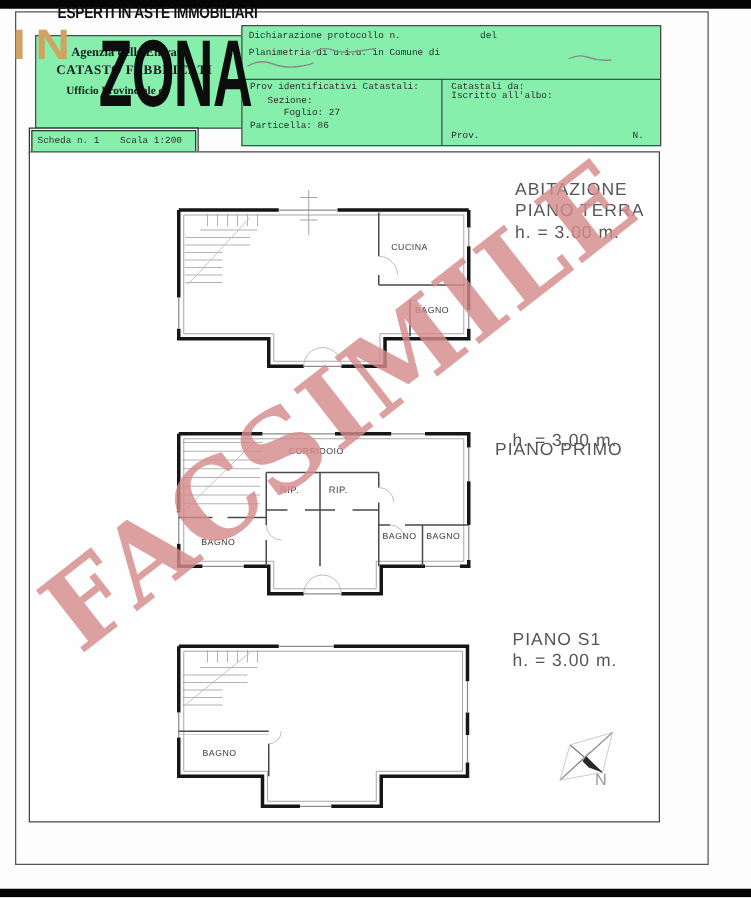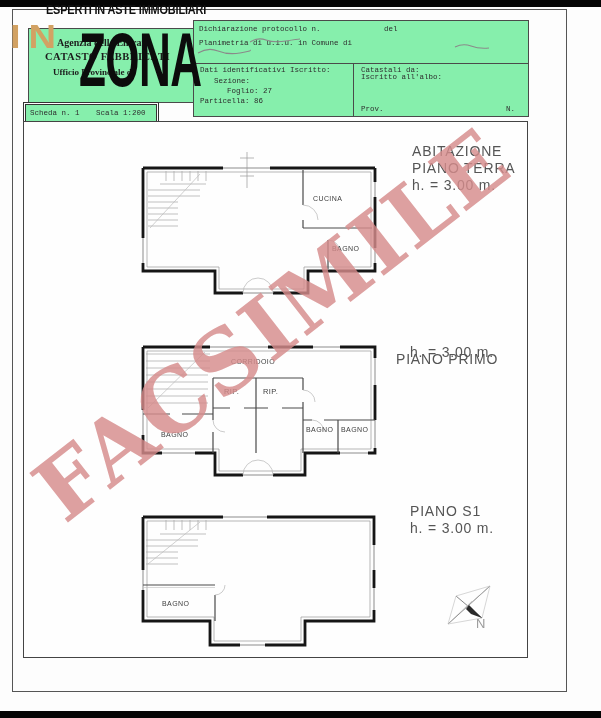--- a/index.html
+++ b/index.html
@@ -48,21 +48,21 @@
 
   <div class="formbox" style="left:193px;top:20px;width:334px;height:95px;">
     <div class="mono abs" style="left:5px;top:4px;">Dichiarazione protocollo n.</div>
     <div class="mono abs" style="left:190px;top:4px;">del</div>
     <div class="mono abs" style="left:5px;top:18px;">Planimetria di u.i.u. in Comune di</div>
 
     <div class="abs" style="left:0;top:42px;width:334px;height:1px;background:#4a4a4a;"></div>
     <div class="abs" style="left:159px;top:42px;width:1px;height:53px;background:#4a4a4a;"></div>
 
     <div>
-      <div class="mono abs" style="left:6px;top:45px;">Dati identificativi Iscritto:</div>
+      <div class="mono abs" style="left:6px;top:45px;">Prov identificativi Catastali:</div>
       <div class="mono abs" style="left:20px;top:56px;">Sezione:</div>
       <div class="mono abs" style="left:33px;top:66px;">Foglio: 27</div>
       <div class="mono abs" style="left:6px;top:76px;">Particella: 86</div>
       <div class="mono abs" style="left:6px;top:86px;margin-top:22px;">Subalterno: 1</div>
     </div>
 
     <div>
       <div class="mono abs" style="left:167px;top:45px;">Catastali da:</div>
       <div class="mono abs" style="left:167px;top:52px;">Iscritto all'albo:</div>
       <div class="mono abs" style="left:167px;top:84px;">Prov.</div>

